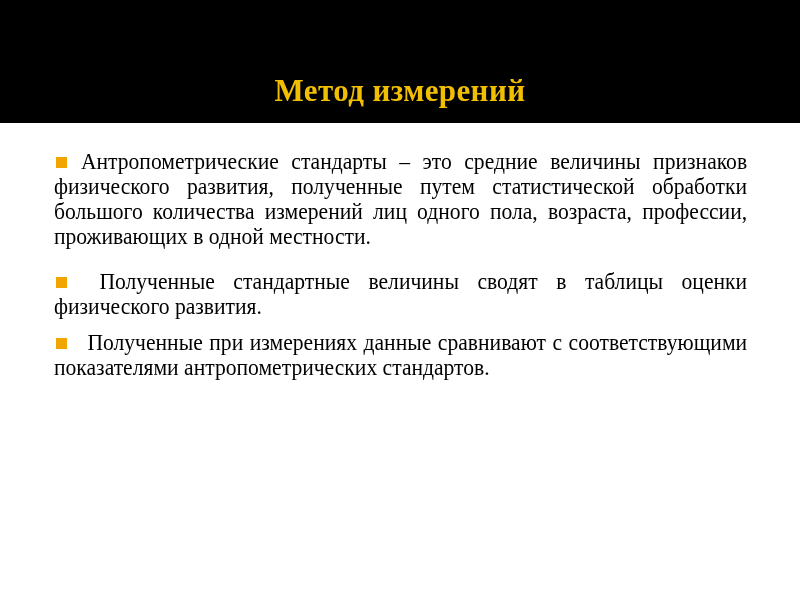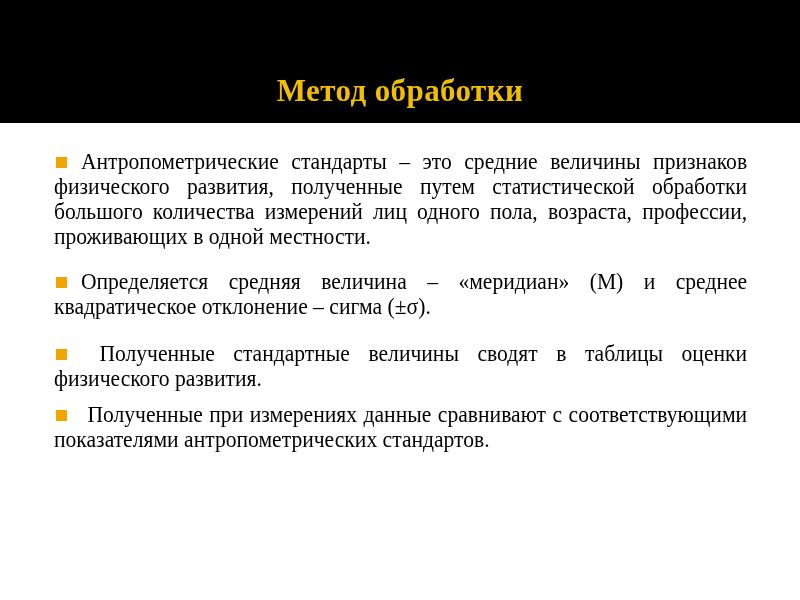--- a/index.html
+++ b/index.html
@@ -114,35 +114,31 @@
   .item-2 { margin-bottom: 22px; }
   .item-3 { margin-bottom: 11px; }
 </style>
 </head>
 <body>
 
 <div class="slide">
 
   <div class="title-band" style="background: rgb(0, 0, 0);"></div>
 
-  <h1 class="slide-title" style="color: rgb(242, 191, 0);">Метод обработки</h1>
+  <h1 class="slide-title" style="color: rgb(242, 191, 0);">Метод измерений</h1>
 
   <div class="body-area" style="background: rgb(255, 255, 255);">
 
     <div class="bullet-list">
 
       <div class="bullet-item item-1">
         <span class="bullet-marker" style="background: rgb(240, 165, 0);"></span>
         <span class="bullet-text" style="color: rgb(0, 0, 0);">Антропометрические стандарты – это средние величины признаков физического развития, полученные путем статистической обработки большого количества измерений лиц одного пола, возраста, профессии, проживающих в одной местности.</span>
       </div>
 
-      <div class="bullet-item item-2">
-        <span class="bullet-marker" style="background: rgb(240, 165, 0);"></span>
-        <span class="bullet-text" style="color: rgb(0, 0, 0);">Определяется средняя величина – «меридиан» (М) и среднее квадратическое отклонение – сигма (±σ).</span>
-      </div>
 
       <div class="bullet-item item-3">
         <span class="bullet-marker" style="background: rgb(240, 165, 0);"></span>
         <span class="bullet-text" style="color: rgb(0, 0, 0);"> Полученные стандартные величины сводят в таблицы оценки физического развития.</span>
       </div>
 
       <div class="bullet-item item-4">
         <span class="bullet-marker" style="background: rgb(240, 165, 0);"></span>
         <span class="bullet-text" style="color: rgb(0, 0, 0);"> Полученные при измерениях данные сравнивают с соответствующими показателями антропометрических стандартов.</span>
       </div>

